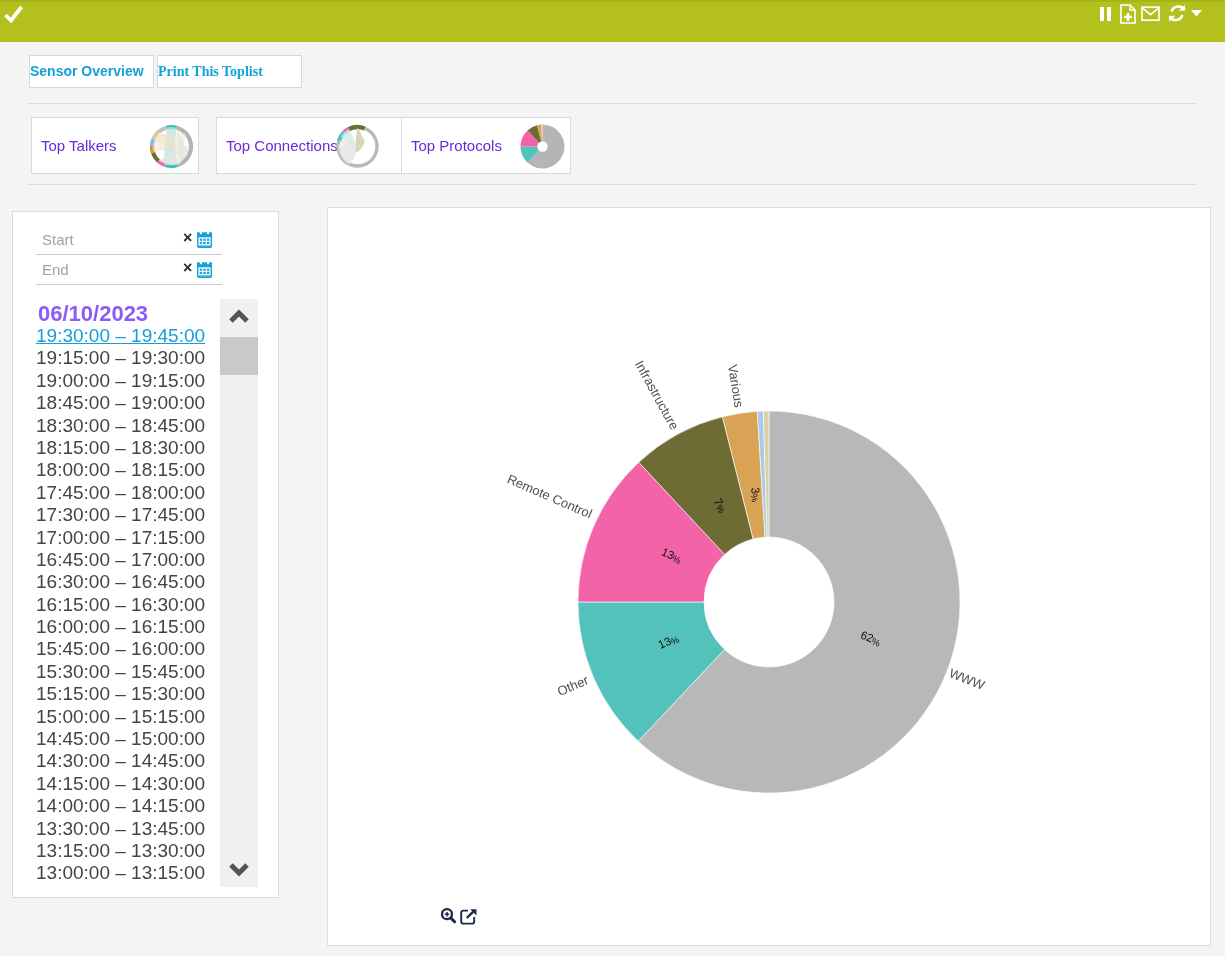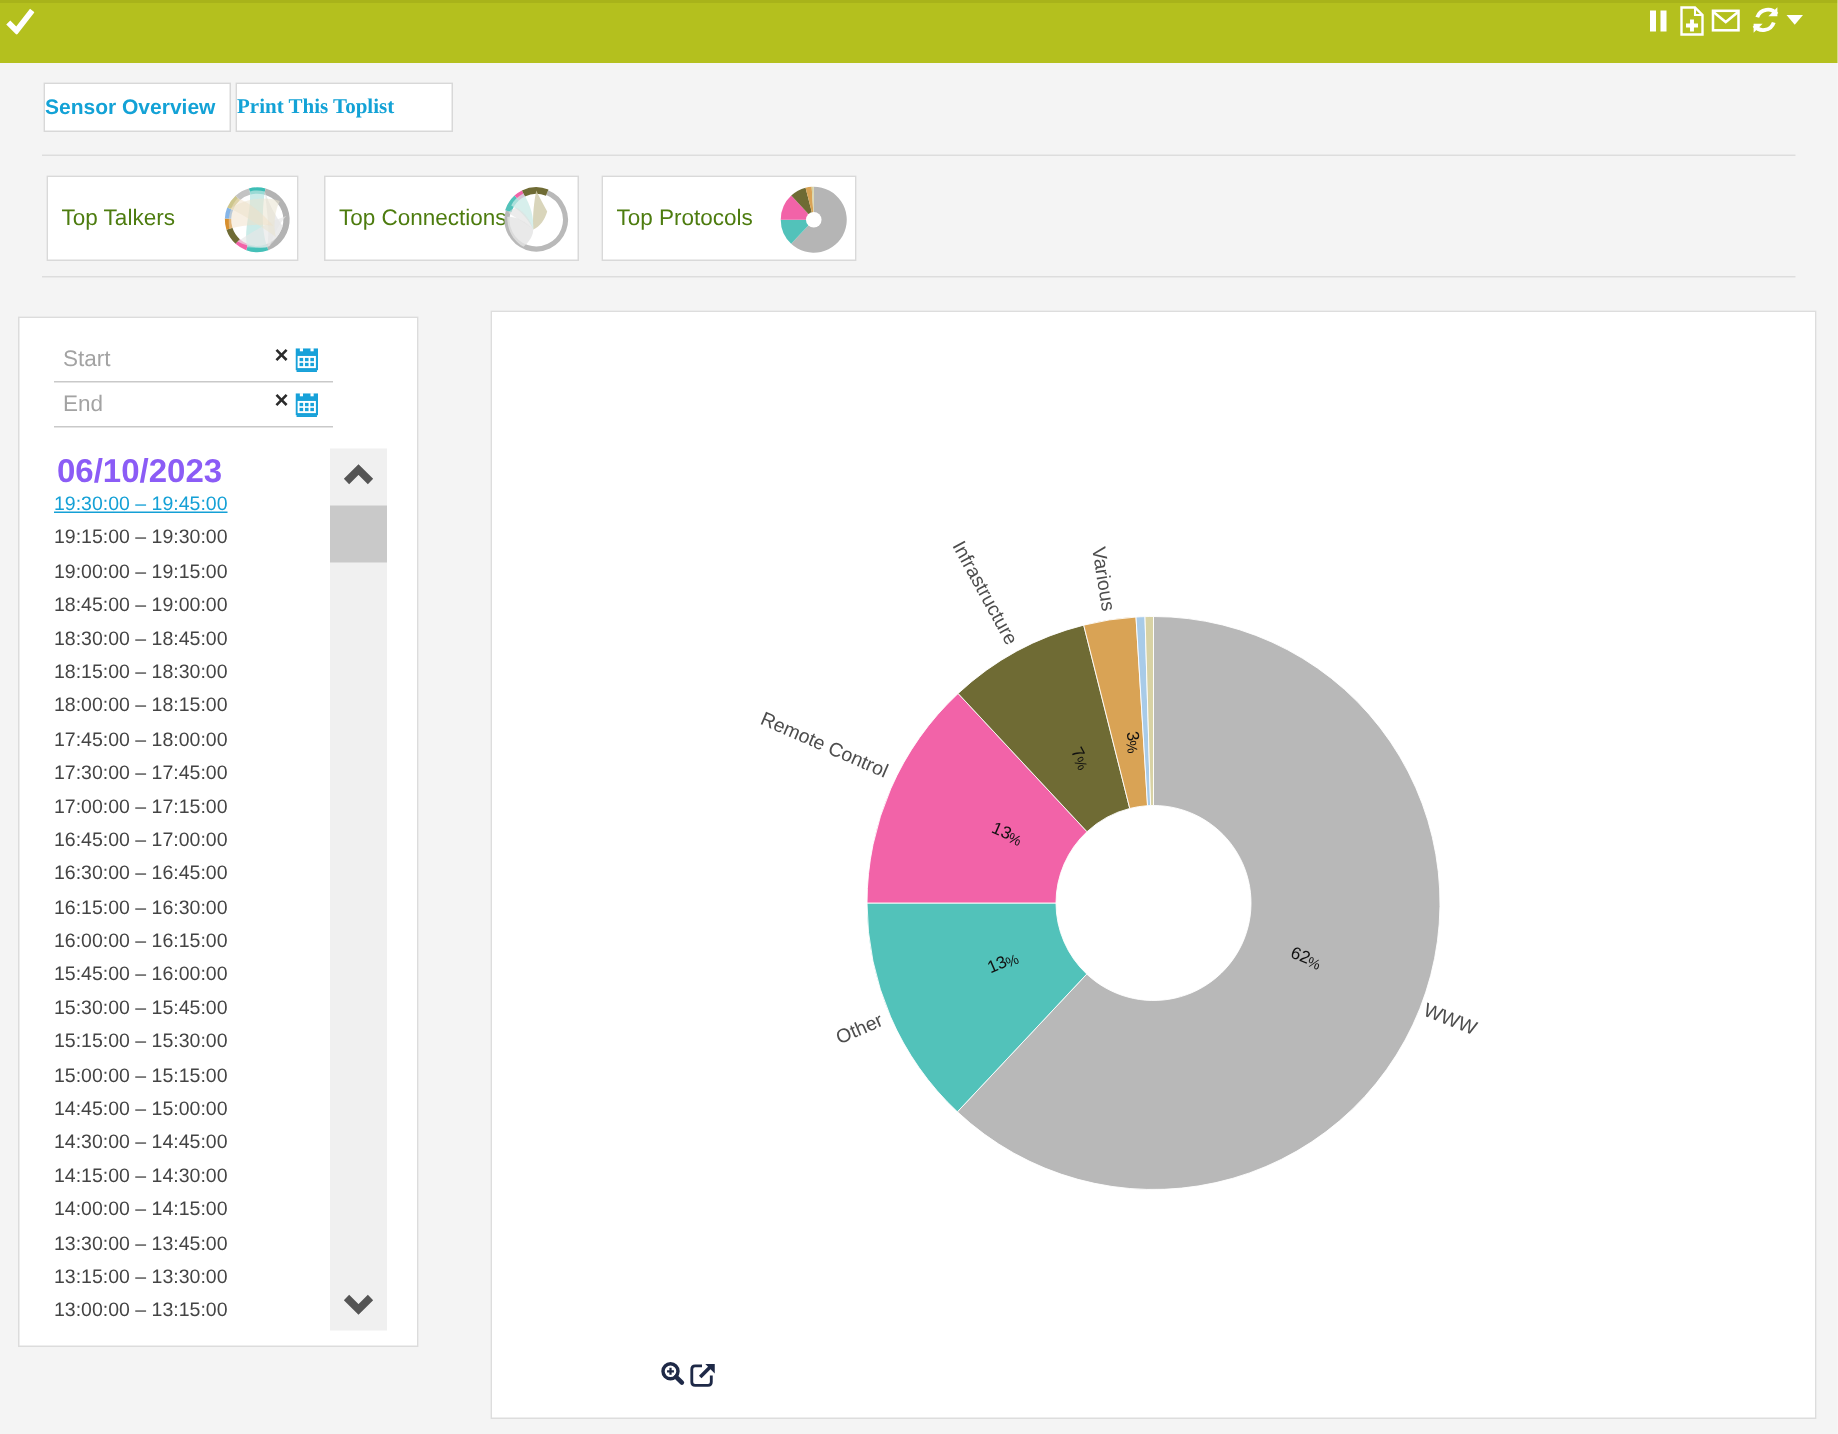--- a/index.html
+++ b/index.html
@@ -8,31 +8,31 @@
   
   #hdr { position:absolute; left:0; top:0; width:1225px; height:42px; background:linear-gradient(#a8b31a 0px, #a8b31a 2px, #b4c01e 2px); }
   #hdr .ttl { position:absolute; left:32px; top:0; height:42px; line-height:29px; color:#fff; font-size:20px; letter-spacing:0.3px; white-space:nowrap; }
   #hdr .it { font-style:italic; }
   #hdr .bd { font-weight:bold; }
   
   .btn { position:absolute; top:55px; height:33px; background:#fff; border:1px solid #d8d8d8; color:#13a2d6; font-weight:bold; font-size:14px; text-align:left; line-height:31px; }
   .hr { position:absolute; left:28px; width:1169px; height:1px; background:#dddddd; }
   
   .tcard { position:absolute; top:117px; height:57px; background:#fff; border:1px solid #d9d9d9; }
-  .tcard .lbl { position:absolute; left:9px; top:0; height:55px; line-height:55px; font-size:15px; color:#4d7c0f; }
+  .tcard .lbl { position:absolute; left:9px; top:0; height:55px; line-height:55px; font-size:15px; color:#6d28d9; }
   .tcard svg { position:absolute; top:5px; }
   
   #lpanel { position:absolute; left:12px; top:211px; width:267px; height:687px; background:#fff; border:1px solid #dcdcdc;padding-left:40px; }
   .inlabel { position:absolute; left:29px; font-size:15px; color:#a3a3a3; }
   .inline { position:absolute; left:23px; width:186px; height:1px; background:#c9c9c9; }
   .xmark { position:absolute; font-size:16px; font-weight:bold; color:#2b2b2b; line-height:17px; }
   .cal { position:absolute; }
   #ldate { position:absolute; left:25px; top:89px; font-size:22px; font-weight:bold; color:#8b5cf6; }
   #tlist { position:absolute; left:23px; top:113px; list-style:none; }
-  #tlist li { height:22.4px; line-height:22.4px; font-size:13px; color:#444; white-space:pre; }
+  #tlist li { height:22.4px; line-height:22.4px; font-size:19px; color:#444; white-space:pre; }
   #tlist li.sel { color:#14a0d6; text-decoration:underline; }
   
   #sbar { position:absolute; left:207px; top:87px; width:38px; height:588px; background:#f0f0f0; }
   #sthumb { position:absolute; left:0; top:38px; width:38px; height:38px; background:#c9c9c9; }
   
   #mpanel { position:absolute; left:327px; top:207px; width:884px; height:739px; background:#fff; border:1px solid #dddddd; }
   #mtitle { position:absolute; left:24px; top:23px; font-size:18px; letter-spacing:0.16px; color:#14a6d6; }
   #chart { position:absolute; left:0; top:0; }
   #zicons { position:absolute; left:112px; top:699px; }
 </style>
@@ -80,21 +80,21 @@
     </g>
     <g>
       <path d="M18.45,4.66 C20,16 14,30 16.83,41.8 C24,42.5 28,42 30.17,41.8 C26,30 27,16 28.55,4.66 C25,3.6 21,3.8 18.45,4.66 Z" fill="#b9e4e0" fill-opacity="0.75"></path>
       <path d="M28.55,4.66 C30,18 32,30 30.17,41.8 C34,39 38,34 40.5,28 C35,20 31,12 28.55,4.66 Z" fill="#e2e2e2" fill-opacity="0.7"></path>
       <path d="M42.9,21 C34,24 22,30 10.45,38 C18,42 26,43 32,41 C34,34 38,26 42.9,21 Z" fill="#e6e6e6" fill-opacity="0.65"></path>
       <path d="M5.4,16.2 C14,20 26,28 36,35 C34,28 35,18 38.5,11 C27,7.5 14,10 5.4,16.2 Z" fill="#e9e3d0" fill-opacity="0.55"></path>
       <path d="M4.9,29.5 C14,27 26,26 34,27.5 C28,20 19,12.5 10.5,9 C5.5,14.5 3.6,22 4.9,29.5 Z" fill="#f0e0c8" fill-opacity="0.5"></path>
     </g>
   </svg>
 </div>
-<div class="tcard" style="left:216px;width:170px;">
+<div class="tcard" style="left:216px;width:186px;">
   <div class="lbl">Top Connections</div>
   <svg style="left:117px" width="47" height="47" viewBox="0 0 47 47">
     <g fill="none">
       <path d="M30.80,5.42 A19.5,19.5 0 1 1 4.85,17.80" stroke="#b9b9b9" stroke-width="3.4"></path>
       <path d="M4.85,17.80 A19.5,19.5 0 0 1 10.45,9.01" stroke="#52c2ba" stroke-width="4.4"></path>
       <path d="M10.45,9.01 A19.5,19.5 0 0 1 14.95,5.97" stroke="#f263a8" stroke-width="4.4"></path>
       <path d="M14.95,5.97 A19.5,19.5 0 0 1 30.80,5.42" stroke="#6f6b34" stroke-width="4.4"></path>
     </g>
     <path d="M23.5,4 C22,12 21,20 21.5,30 C26,28 29,24 30.8,18 C28,13 26,9 23.5,4 Z" fill="#cfcbaa" fill-opacity="0.8"></path>
     <path d="M6.8,14 C12,17 17,21 21.5,30 C22,22 20,14 14.9,6 C11,8 8.5,10.5 6.8,14 Z" fill="#c9e9e5" fill-opacity="0.75"></path>

